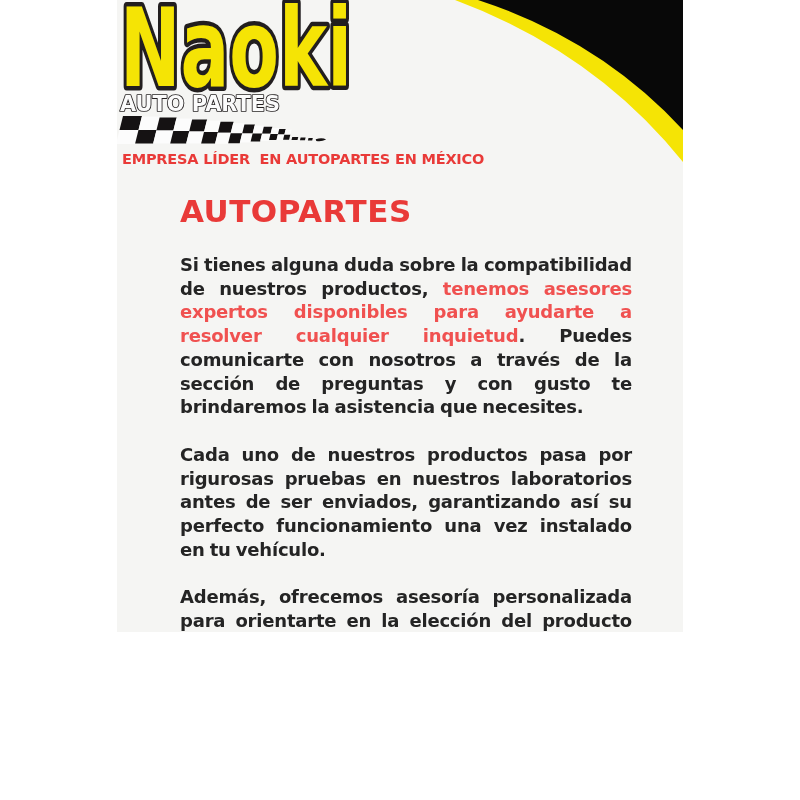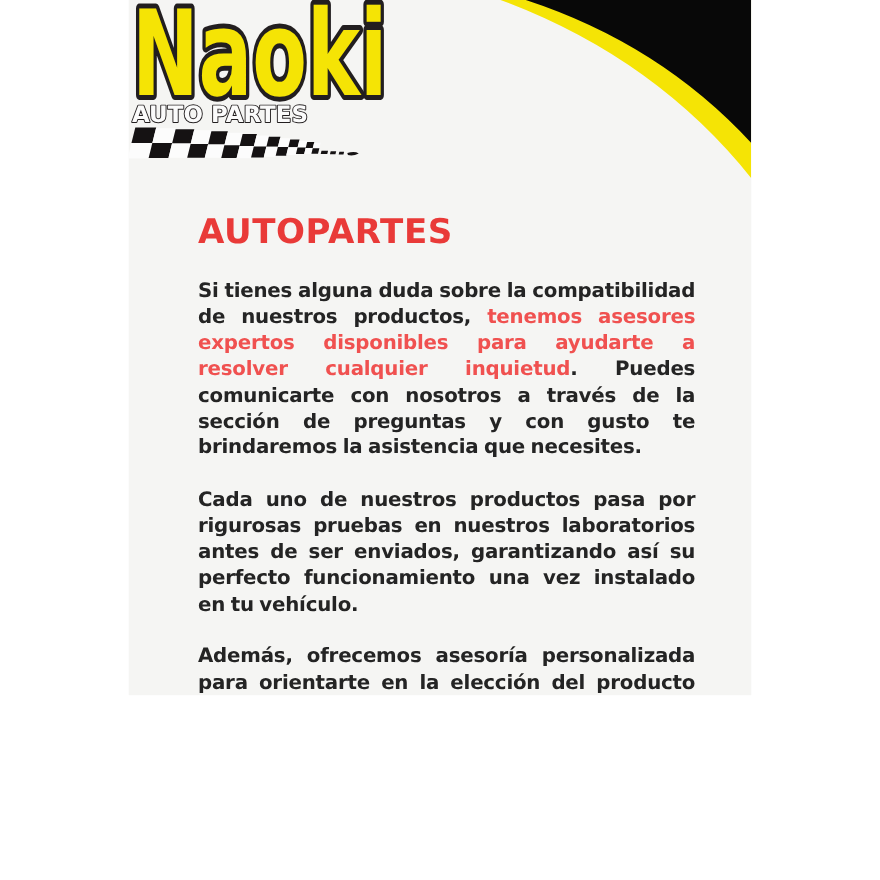--- a/index.html
+++ b/index.html
@@ -79,20 +79,21 @@
         <rect x="159.5" y="22.5" width="6.5" height="5.5" fill="#fcfcfc"></rect>
       <rect x="166" y="17.8" width="6" height="5" fill="#fcfcfc"></rect>
         <rect x="166" y="22.8" width="6" height="5" fill="#151213"></rect>
       <rect x="174.5" y="25" width="6" height="3" fill="#151213"></rect>
       <rect x="183" y="25.5" width="5" height="2.7" fill="#151213"></rect>
       <rect x="191" y="26" width="4.3" height="2.4" fill="#151213"></rect>
       <path d="M198.5,27.2 q6,-2 10.5,0.3 q-4.5,2.6 -9.5,1.4 Z" fill="#151213"></path>
     </g>
   </svg>
 
+  <div class="tagline">EMPRESA LÍDER  EN AUTOPARTES EN MÉXICO</div>
 
   <div class="body-copy">
     <h1 class="heading">AUTOPARTES</h1>
     <p><span>Si tienes alguna duda sobre la compatibilidad de nuestros productos, </span><span class="hl">tenemos asesores expertos disponibles para ayudarte a resolver cualquier inquietud</span><span>. Puedes comunicarte con nosotros a través de la sección de preguntas y con gusto te brindaremos la asistencia que necesites.</span></p>
     <p>Cada uno de nuestros productos pasa por rigurosas pruebas en nuestros laboratorios antes de ser enviados, garantizando así su perfecto funcionamiento una vez instalado en tu vehículo.</p>
     <p>Además, ofrecemos asesoría personalizada para orientarte en la elección del producto más adecuado para tu vehículo.</p>
   </div>
 
   <svg class="bottom-svg" width="566" height="162" viewBox="0 0 566 162" aria-hidden="true">
     <defs>

